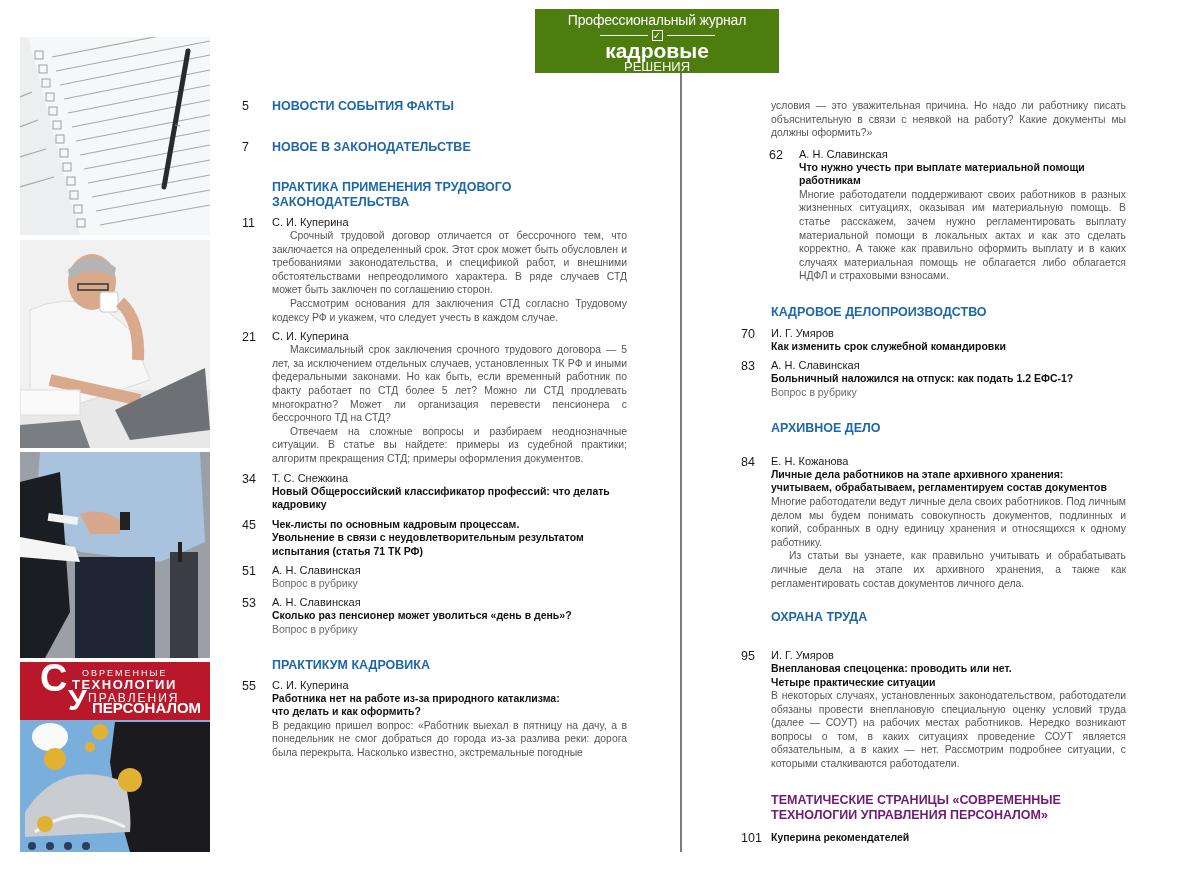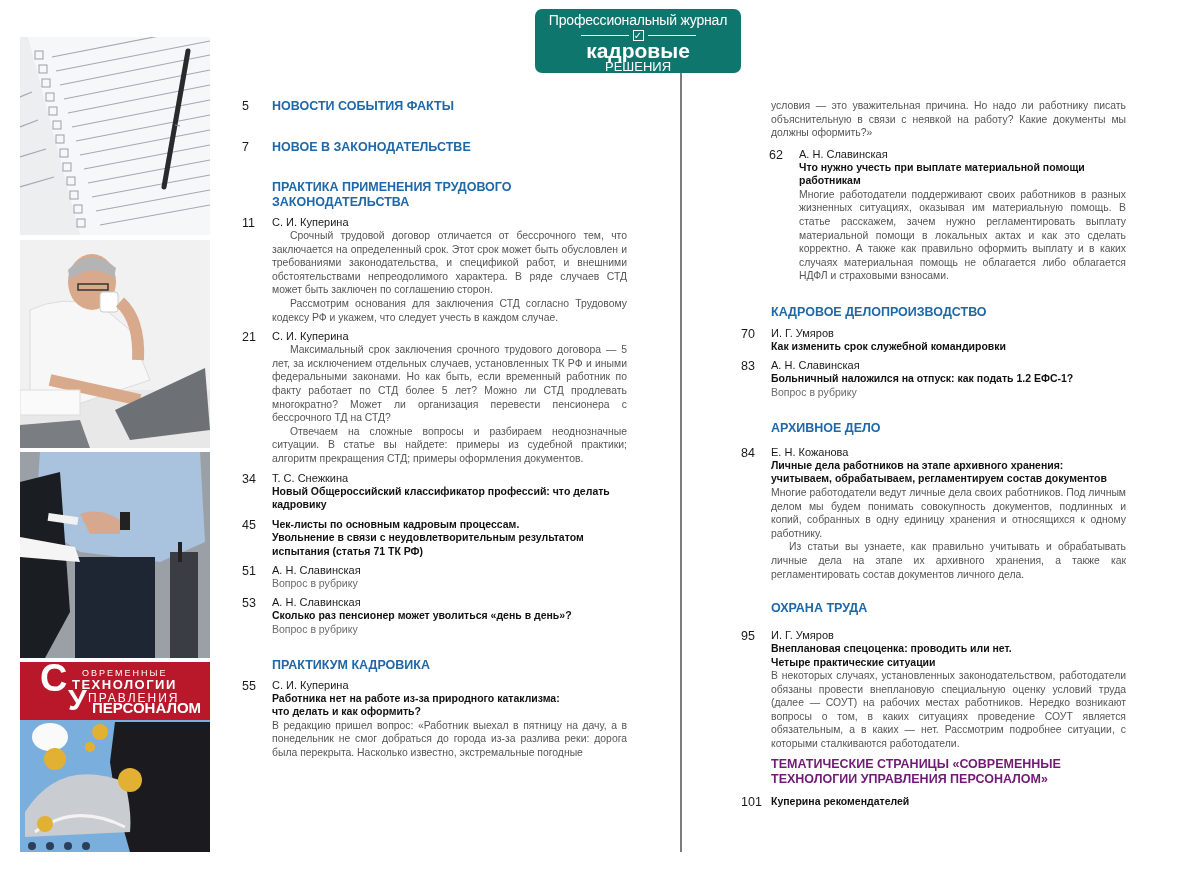--- a/index.html
+++ b/index.html
@@ -7,21 +7,21 @@
   body { position: relative; font-family: "DejaVu Sans", "Liberation Sans", sans-serif; color: #2b2b2b; }
 
   
   .photo { position: absolute; left: 20px; width: 190px; overflow: hidden; }
   .photo-notebook { top: 37px; height: 198px; background: #eef0f2; }
   .photo-man { top: 240px; height: 208px; background: #f3f3f3; }
   .photo-traveler { top: 452px; height: 206px; background: #8c9298; }
   .photo-cover { top: 662px; height: 190px; background: #b8182a; }
 
   
-  .masthead { position: absolute; left: 535px; top: 9px; width: 206px; height: 64px; background: #0f766e; color: #fff; text-align: center; border-radius: 7px; }
+  .masthead { position: absolute; left: 535px; top: 9px; width: 244px; height: 64px; background: #4d7c0f; color: #fff; text-align: center; }
   .masthead .line1 { font-family: "Liberation Sans", sans-serif; font-size: 14px; margin-top: 3px; letter-spacing: -0.2px; }
   .masthead .check-row { display: flex; align-items: center; justify-content: center; gap: 4px; height: 12px; margin-top: 1px; }
   .masthead .rule { width: 48px; height: 1px; background: #fff; }
   .masthead .check { width: 11px; height: 11px; border: 1px solid #fff; font-size: 10px; line-height: 9px; font-weight: bold; }
   .masthead .line2 { font-family: "Liberation Sans", sans-serif; font-weight: bold; font-size: 21px; line-height: 20px; margin-top: 0; }
   .masthead .line3 { font-family: "Liberation Sans", sans-serif; font-size: 13px; line-height: 12px; }
 
   .divider { position: absolute; left: 680px; top: 73px; width: 2px; height: 779px; background: #7d7d7d; }
 
   
@@ -272,37 +272,37 @@
 
   <div class="entry" style="margin-bottom:22px;">
     <span class="pagenum">83</span>
     <div class="entry-body">
       <div class="author">А. Н. Славинская</div>
       <div class="title">Больничный наложился на отпуск: как подать 1.2 ЕФС-1?</div>
       <div class="rubric">Вопрос в рубрику</div>
     </div>
   </div>
 
-  <div class="section-heading" style="margin-bottom:10px;">АРХИВНОЕ ДЕЛО</div>
+  <div class="section-heading" style="margin-bottom:19px;">АРХИВНОЕ ДЕЛО</div>
 
   <div class="entry" style="margin-bottom:20px;">
     <span class="pagenum">84</span>
     <div class="entry-body">
       <div class="author">Е. Н. Кожанова</div>
       <div class="title">Личные дела работников на этапе архивного хранения: учитываем, обрабатываем, регламентируем состав документов</div>
       <div class="desc">
         <p>Многие работодатели ведут личные дела своих работников. Под личным делом мы будем понимать совокупность документов, подлинных и копий, собранных в одну единицу хранения и относящихся к одному работнику.</p>
         <p class="indent">Из статьи вы узнаете, как правильно учитывать и обрабатывать личные дела на этапе их архивного хранения, а также как регламентировать состав документов личного дела.</p>
       </div>
     </div>
   </div>
 
-  <div class="section-heading" style="margin-bottom:13px;">ОХРАНА ТРУДА</div>
-
-  <div class="entry" style="margin-bottom:6px;">
+  <div class="section-heading" style="margin-bottom:24px;">ОХРАНА ТРУДА</div>
+
+  <div class="entry" style="margin-bottom:22px;">
     <span class="pagenum">95</span>
     <div class="entry-body">
       <div class="author">И. Г. Умяров</div>
       <div class="title">Внеплановая спецоценка: проводить или нет.</div>
       <div class="title">Четыре практические ситуации</div>
       <div class="desc">В некоторых случаях, установленных законодательством, работодатели обязаны провести внеплановую специальную оценку условий труда (далее — СОУТ) на рабочих местах работников. Нередко возникают вопросы о том, в каких ситуациях проведение СОУТ является обязательным, а в каких — нет. Рассмотрим подробнее ситуации, с которыми сталкиваются работодатели.</div>
     </div>
   </div>
 
   <div class="section-heading red" style="margin-bottom:8px;">

